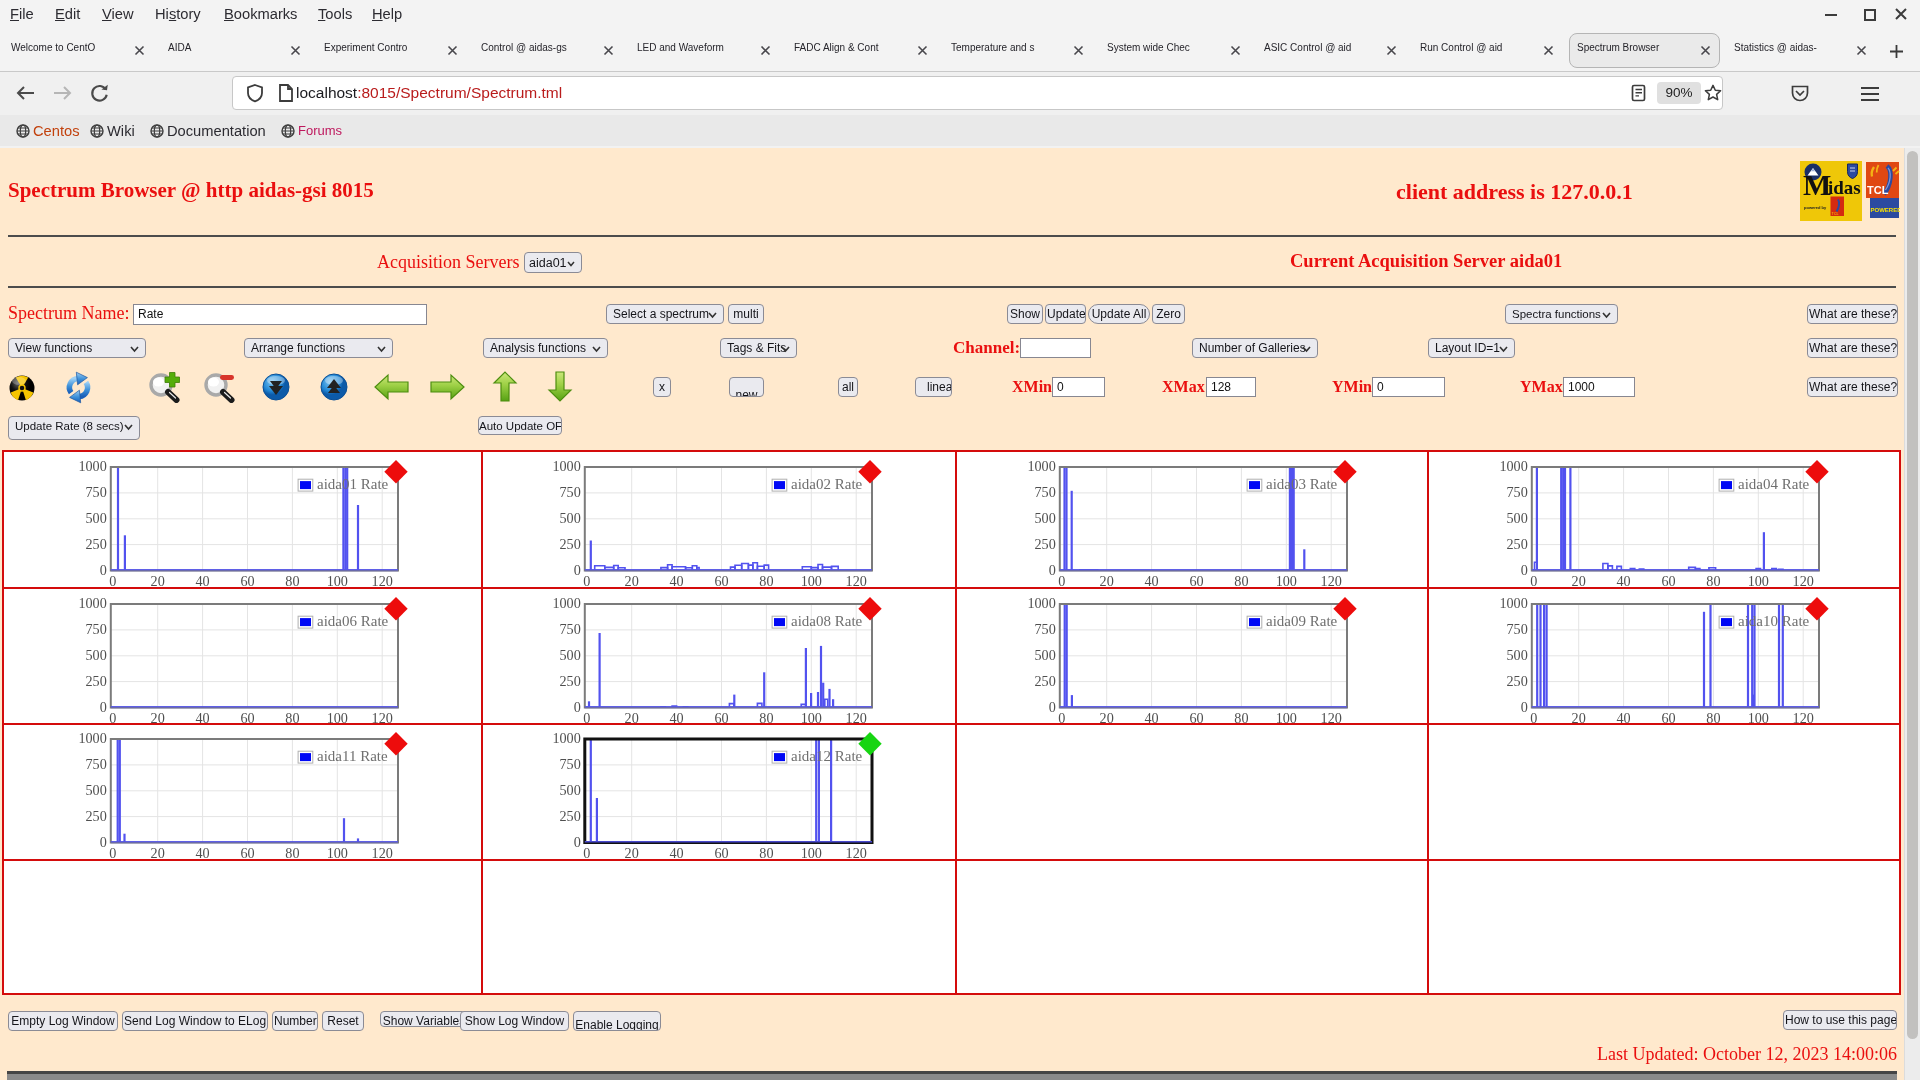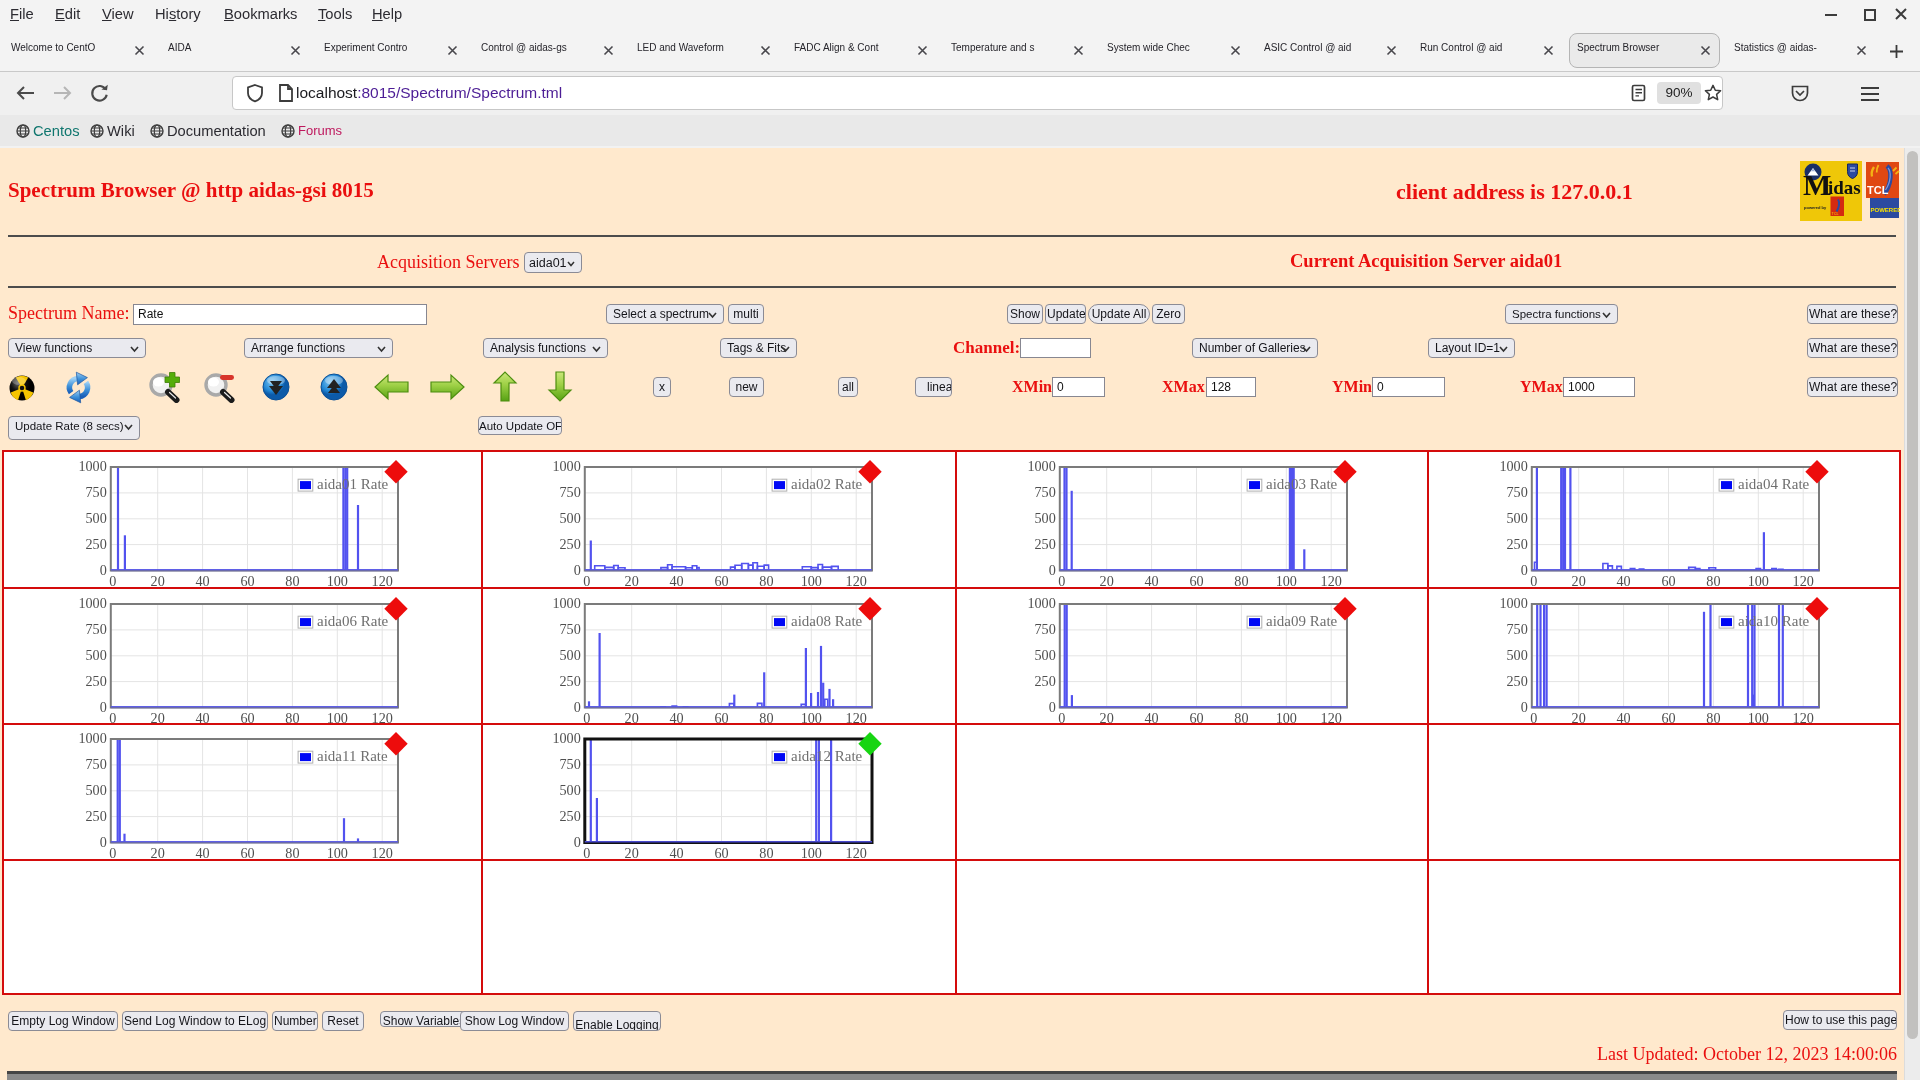--- a/index.html
+++ b/index.html
@@ -89,42 +89,42 @@
     <path d="M18.9 2.2 V8.4 H12.7 Z" fill="#4a4a4a" transform="rotate(8 18.9 8.4) scale(0.9) translate(2.2 0.8)"></path>
   </svg>
 <div class="abs" style="left:232px;top:76px;width:1491px;height:34px;background:#fff;border:1px solid #c7c7c7;border-radius:4px;box-sizing:border-box;"></div>
 <svg class="abs" style="left:245px;top:83px" width="20" height="20">
     <path d="M10 2 L17 4.5 V10 C17 14.5 13.8 17 10 18.3 C6.2 17 3 14.5 3 10 V4.5 Z" fill="none" stroke="#3c3c3c" stroke-width="1.8"></path>
   </svg>
 <svg class="abs" style="left:277px;top:83px" width="18" height="20">
     <path d="M3 2 H11 L15 6 V18 H3 Z" fill="none" stroke="#3c3c3c" stroke-width="1.8"></path>
     <path d="M11 2 V6 H15" fill="none" stroke="#3c3c3c" stroke-width="1.8"></path>
   </svg>
-<div class="abs" style="left:296px;top:84px;font-size:15.5px;color:#1b1b1f;">localhost<span style="color:#4c1d95;margin-top:47px;">:8015/Spectrum/Spectrum.tml</span></div>
+<div class="abs" style="left:296px;top:84px;font-size:15.5px;color:#1b1b1f;">localhost<span style="color:#b91c1c;margin-top:47px;">:8015/Spectrum/Spectrum.tml</span></div>
 <svg class="abs" style="left:1630px;top:84px" width="18" height="18">
     <rect x="2.5" y="1.5" width="12" height="15" rx="1.5" fill="none" stroke="#3c3c3c" stroke-width="1.7"></rect>
     <path d="M5.5 5.5 H12 M5.5 8.7 H12 M5.5 11.9 H9" stroke="#3c3c3c" stroke-width="1.4"></path>
   </svg>
 <div class="abs" style="left:1657px;top:82px;width:44px;height:22px;background:#e0e0e0;border-radius:4px;font-size:13.5px;color:#222;text-align:center;line-height:22px;">90%</div>
 <svg class="abs" style="left:1704px;top:84px" width="18" height="18">
     <path d="M9 1.4 L11.3 6.3 L16.6 6.8 L12.6 10.4 L13.7 15.7 L9 13 L4.3 15.7 L5.4 10.4 L1.4 6.8 L6.7 6.3 Z" fill="none" stroke="#3c3c3c" stroke-width="1.5" stroke-linejoin="round"></path>
   </svg>
 <svg class="abs" style="left:1790px;top:84px" width="20" height="19">
     <path d="M2.5 2.5 H17.5 V9 a7.5 7.5 0 0 1 -15 0 Z" fill="none" stroke="#3c3c3c" stroke-width="1.7" rx="2"></path>
     <path d="M6 7 L10 11 L14 7" fill="none" stroke="#3c3c3c" stroke-width="1.7"></path>
   </svg>
 <svg class="abs" style="left:1860px;top:85px" width="20" height="18">
     <path d="M1 3 H19 M1 9 H19 M1 15 H19" stroke="#3c3c3c" stroke-width="2"></path>
   </svg>
 <svg class="abs" style="left:16px;top:124px" width="14" height="14">
     <circle cx="7" cy="7" r="6" fill="none" stroke="#3f3f3f" stroke-width="1.4"></circle>
     <ellipse cx="7" cy="7" rx="2.7" ry="6" fill="none" stroke="#3f3f3f" stroke-width="1.2"></ellipse>
     <path d="M1 7 H13 M2 4 H12 M2 10 H12" stroke="#3f3f3f" stroke-width="1.2" fill="none"></path>
   </svg>
-<div class="abs" style="left:33px;top:123px;font-size:14.7px;color:#0f766e;">Centos</div>
+<div class="abs" style="left:33px;top:123px;font-size:14.7px;color:#c2410c;">Centos</div>
 <svg class="abs" style="left:90px;top:124px" width="14" height="14">
     <circle cx="7" cy="7" r="6" fill="none" stroke="#3f3f3f" stroke-width="1.4"></circle>
     <ellipse cx="7" cy="7" rx="2.7" ry="6" fill="none" stroke="#3f3f3f" stroke-width="1.2"></ellipse>
     <path d="M1 7 H13 M2 4 H12 M2 10 H12" stroke="#3f3f3f" stroke-width="1.2" fill="none"></path>
   </svg>
 <div class="abs" style="left:107px;top:123px;font-size:14.7px;color:#2c2b31;">Wiki</div>
 <svg class="abs" style="left:150px;top:124px" width="14" height="14">
     <circle cx="7" cy="7" r="6" fill="none" stroke="#3f3f3f" stroke-width="1.4"></circle>
     <ellipse cx="7" cy="7" rx="2.7" ry="6" fill="none" stroke="#3f3f3f" stroke-width="1.2"></ellipse>
     <path d="M1 7 H13 M2 4 H12 M2 10 H12" stroke="#3f3f3f" stroke-width="1.2" fill="none"></path>
@@ -312,21 +312,21 @@
     <defs>
       <linearGradient id="gg" x1="0" y1="0" x2="0" y2="1">
         <stop offset="0%" stop-color="#cbe77a"></stop>
         <stop offset="45%" stop-color="#9ccf44"></stop>
         <stop offset="100%" stop-color="#57a214"></stop>
       </linearGradient>
     </defs>
     <polygon points="9 1 9 19 2 19 13 30 24 19 17 19 17 1" fill="url(#gg)" stroke="#4d8e10" stroke-width="1.2"></polygon>
   </svg>
 <div class="ctl" style="left:653px;top:377px;width:18px;height:20px;text-align:center;padding:0 1px;font-size:12px;">x</div>
-<div class="ctl" style="left:729px;top:377px;width:35px;height:20px;text-align:center;padding:0 1px;font-size:12px;">new</div>
+<div class="ctl" style="left:729px;top:377px;width:35px;height:20px;text-align:center;padding:8px 1px;font-size:12px;">new</div>
 <div class="ctl" style="left:838px;top:377px;width:20px;height:20px;text-align:center;padding:0 1px;font-size:12px;">all</div>
 <div class="ctl" style="left:915px;top:377px;width:37px;height:20px;text-align:center;padding:0 11px;font-size:12px;">linear</div>
 <div class="rlab" style="left:1012px;top:378px;font-size:16px;font-weight:bold;">XMin</div>
 <div class="inp" style="left:1052px;top:377px;width:53px;height:20px;">0</div>
 <div class="rlab" style="left:1162px;top:378px;font-size:16px;font-weight:bold;">XMax</div>
 <div class="inp" style="left:1206px;top:377px;width:50px;height:20px;">128</div>
 <div class="rlab" style="left:1332px;top:378px;font-size:16px;font-weight:bold;">YMin</div>
 <div class="inp" style="left:1372px;top:377px;width:73px;height:20px;">0</div>
 <div class="rlab" style="left:1520px;top:378px;font-size:16px;font-weight:bold;">YMax</div>
 <div class="inp" style="left:1563px;top:377px;width:72px;height:20px;">1000</div>

